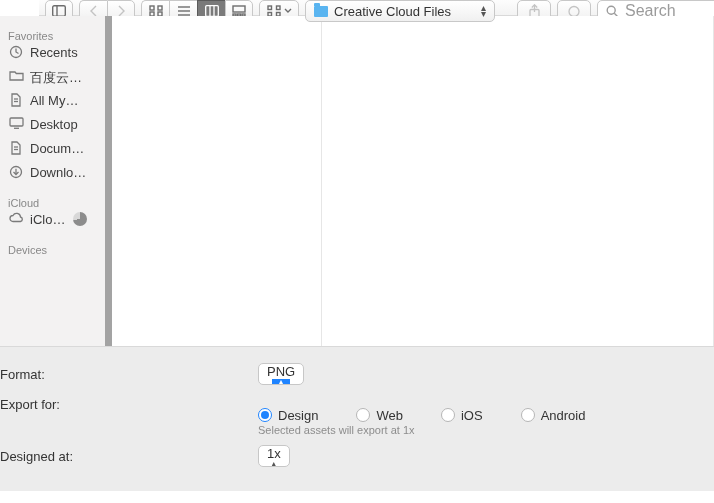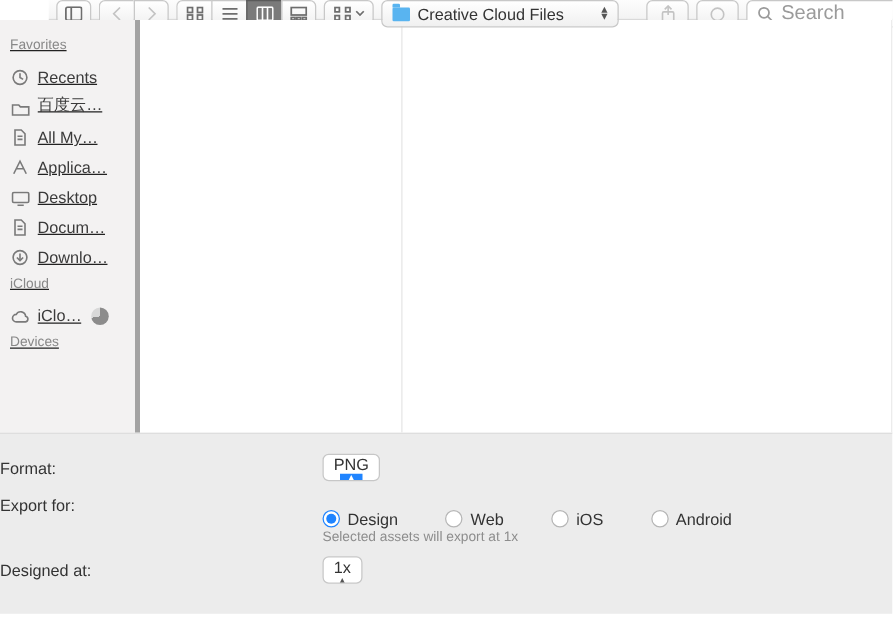--- a/index.html
+++ b/index.html
@@ -47,26 +47,26 @@
     display:flex; align-items:center; gap:6px; padding:0 8px;
     font-size:16px; color:#9b9b9b;
   }
 
   .spacer-sm { width: 10px; }
 
   
   .browser { display:flex; height: 330px; }
   .sidebar {
     width: 112px; height: 100%;
-    background: #f3f2f2; border-right:4px solid #a3a3a3;
-    padding-top:6px; overflow:hidden;text-decoration:underline;
+    background: #f3f2f2; border-right:7px solid #a3a3a3;
+    padding-top:6px; overflow:hidden;
   }
   .sb-head { font-size:11px; color:#888; padding: 8px 8px 3px 8px; }
   .sb-item {
-    display:flex; align-items:flex-end; gap:6px;
+    display:flex; align-items:flex-start; gap:6px;
     height:24px; padding:0 8px;
     font-size:13px; color:#3b3b3b;
     white-space:nowrap; overflow:hidden; text-overflow:ellipsis;
   }
   .sb-item .ico { width:16px; display:flex; justify-content:center; color:#777; }
   .sb-item .lbl { overflow:hidden; text-overflow:ellipsis; }
   .pie { width:14px;height:14px;border-radius:50%;background:conic-gradient(#8c8c8c 0 260deg,#d8d8d8 260deg 360deg); margin-left:2px; flex:0 0 auto;}
 
   .columns { flex:1; display:flex; background:#fff; }
   .col { border-right:1px solid #e6e6e6; height:100%; }
@@ -234,29 +234,20 @@
       </div>
       <div class="sb-item">
         <span class="ico">
           <svg width="12" height="14">
             <path d="M2 1h5l3 3v9H2z" stroke="#7a7a7a" stroke-width="1.3" fill="none"></path>
             <line x1="4" y1="6" x2="8" y2="6" stroke="#7a7a7a" stroke-width="1.3" fill="none"></line>
             <line x1="4" y1="8.5" x2="8" y2="8.5" stroke="#7a7a7a" stroke-width="1.3" fill="none"></line>
           </svg>
         </span>
         <span class="lbl">All My…</span>
-      </div>
-      <div class="sb-item">
-        <span class="ico">
-          <svg width="14" height="14">
-            <polyline points="2,12 7,2 12,12" stroke="#7a7a7a" stroke-width="1.3" fill="none"></polyline>
-            <line x1="4.2" y1="8" x2="9.8" y2="8" stroke="#7a7a7a" stroke-width="1.3" fill="none"></line>
-          </svg>
-        </span>
-        <span class="lbl">Applica…</span>
       </div>
       <div class="sb-item">
         <span class="ico">
           <svg width="15" height="12">
             <rect x="1" y="1" width="13" height="8" rx="1" stroke="#7a7a7a" stroke-width="1.3" fill="none"></rect>
             <line x1="5" y1="11.3" x2="10" y2="11.3" stroke="#7a7a7a" stroke-width="1.3" fill="none"></line>
           </svg>
         </span>
         <span class="lbl">Desktop</span>
       </div>

